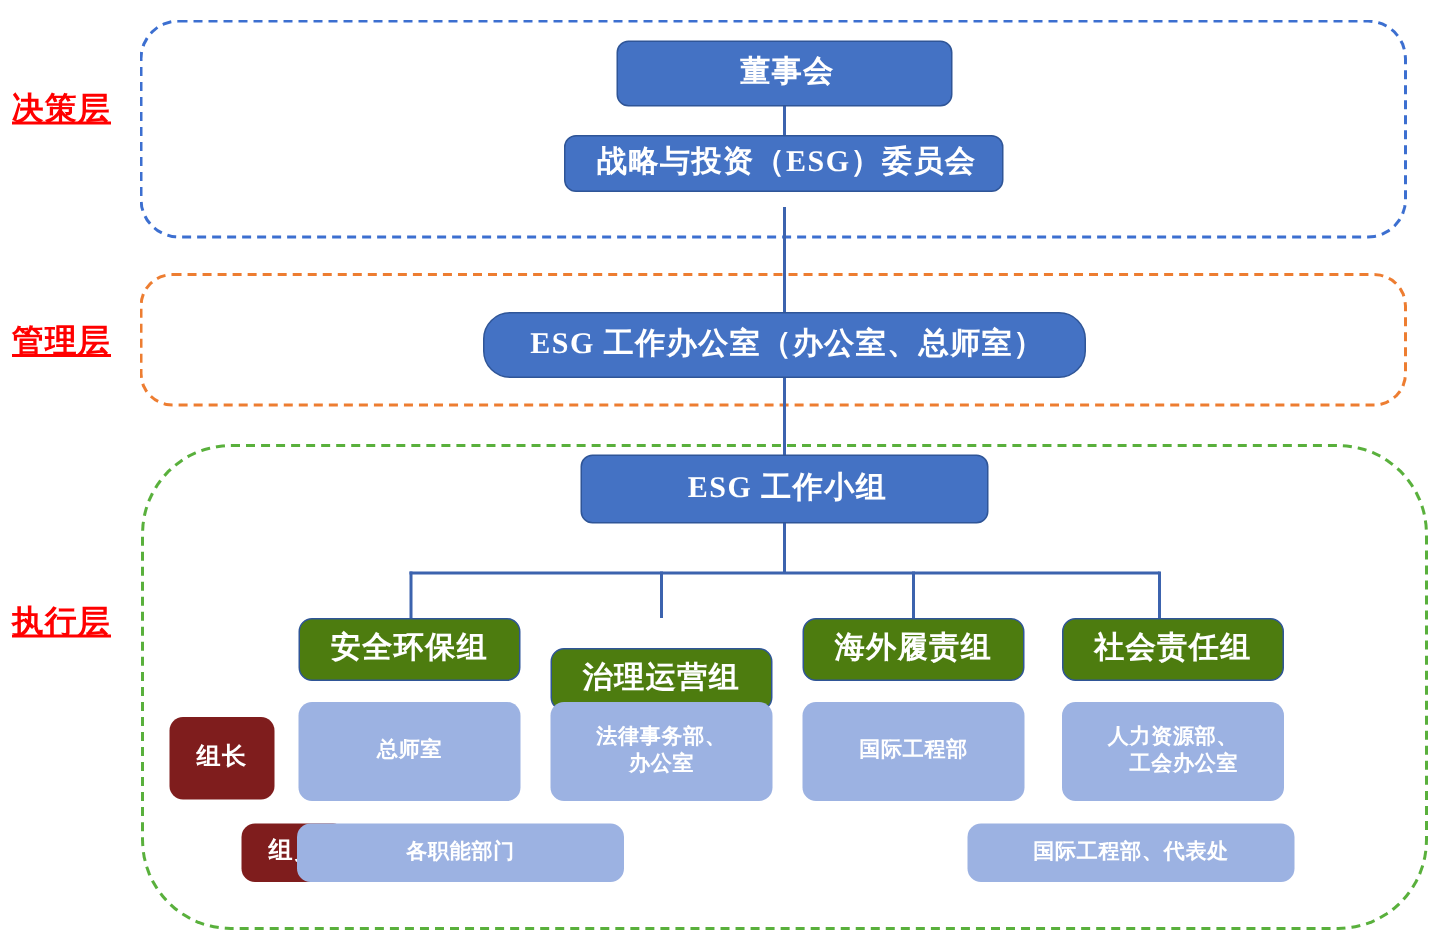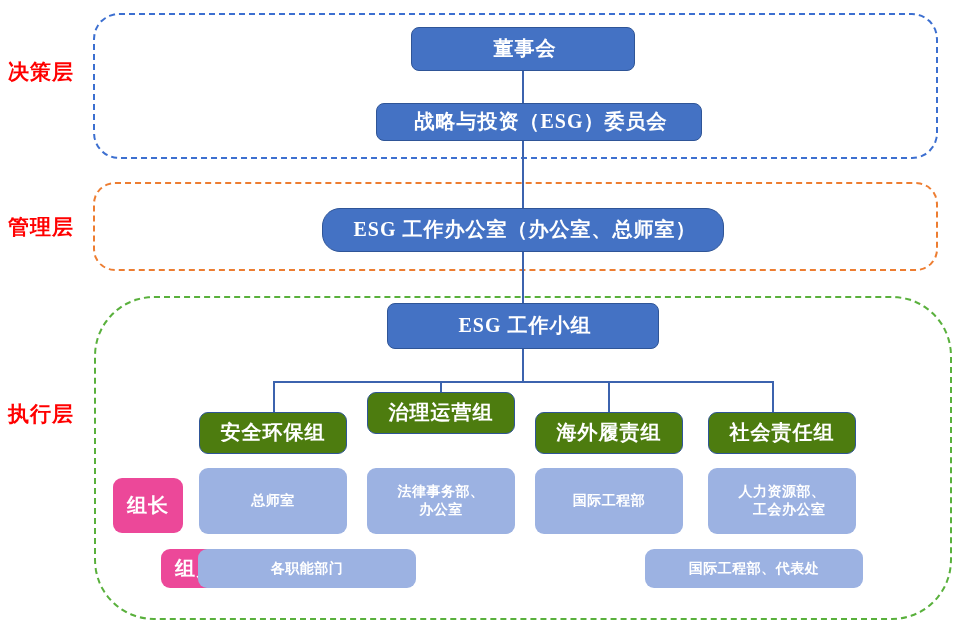--- a/index.html
+++ b/index.html
@@ -41,20 +41,21 @@
 
   
   .layer-label {
     position: absolute;
     color: #FF0000;
     font-weight: bold;
     font-size: 21px;
     letter-spacing: 1px;
     white-space: nowrap;
     font-family: "Liberation Serif", "DejaVu Serif", serif;
+    text-decoration: underline;
   }
 
   
   .conn {
     position: absolute;
     background: #3C63AE;
   }
   .conn-v { width: 2px; }
   .conn-h { height: 2px; }
 
@@ -92,25 +93,25 @@
   .node-sub {
     background: #9CB2E2;
     border: none;
     font-weight: bold;
     font-size: 14px;
     border-radius: 9px;
     letter-spacing: 0.5px;
     font-family: "Liberation Serif", "DejaVu Serif", serif;
   }
   .node-rolelabel {
-    background: #ec4899;
+    background: #7f1d1d;
     border: none;
     color: #FFFFFF;
     font-weight: bold;
-    font-size: 20px;
+    font-size: 16px;
     border-radius: 9px;
     letter-spacing: 1px;
     font-family: Liberation Sans, sans-serif;
   }
   .node-line2 { white-space: pre-line; }
 </style>
 </head>
 <body>
 
 <div id="canvas">
@@ -131,33 +132,33 @@
 
   <div class="conn conn-v" style="left:522px; top:348px; height:34px;"></div>
   <div class="conn conn-h" style="left:273px; top:381px; width:500px;"></div>
 
   <div class="conn conn-v" style="left:273px; top:381px; height:31px;"></div>
   <div class="conn conn-v" style="left:440px; top:381px; height:31px;"></div>
   <div class="conn conn-v" style="left:608px; top:381px; height:31px;"></div>
   <div class="conn conn-v" style="left:772px; top:381px; height:31px;"></div>
 
   <div class="node node-primary" style="left:411px; top:27px; width:224px; height:44px;">董事会</div>
-  <div class="node node-primary" style="left:376px; top:103px; width:326px; height:38px;">战略与投资（ESG）委员会</div>
+  <div class="node node-primary" style="left:376px; top:90px; width:293px; height:38px;">战略与投资（ESG）委员会</div>
 
   <div class="node node-primary" style="left:322px; top:208px; width:402px; height:44px;border-radius:18px;">ESG 工作办公室（办公室、总师室）</div>
 
   <div class="node node-primary" style="left:387px; top:303px; width:272px; height:46px;">ESG 工作小组</div>
 
   <div class="node node-rolelabel" style="left:113px; top:478px; width:70px; height:55px;">组长</div>
   <div class="node node-rolelabel" style="left:113px; top:549px; width:70px; height:39px;margin-left:48px;">组员</div>
 
   <div class="node node-group" style="left:199px; top:412px; width:148px; height:42px;">安全环保组</div>
   <div class="node node-sub node-line2" style="left:199px; top:468px; width:148px; height:66px;">总师室</div>
 
-  <div class="node node-group" style="left:367px; top:392px; width:148px; height:42px;">治理运营组</div>
+  <div class="node node-group" style="left:367px; top:432px; width:148px; height:42px;">治理运营组</div>
   <div class="node node-sub node-line2" style="left:367px; top:468px; width:148px; height:66px;">法律事务部、
 办公室</div>
 
   <div class="node node-group" style="left:535px; top:412px; width:148px; height:42px;">海外履责组</div>
   <div class="node node-sub node-line2" style="left:535px; top:468px; width:148px; height:66px;">国际工程部</div>
 
   <div class="node node-group" style="left:708px; top:412px; width:148px; height:42px;">社会责任组</div>
   <div class="node node-sub node-line2" style="left:708px; top:468px; width:148px; height:66px;text-align:right;">人力资源部、
 工会办公室</div>
 

